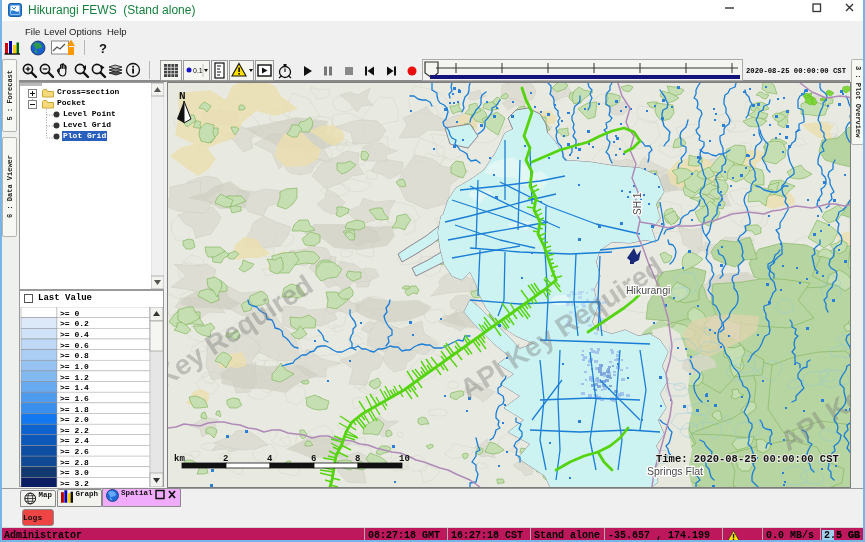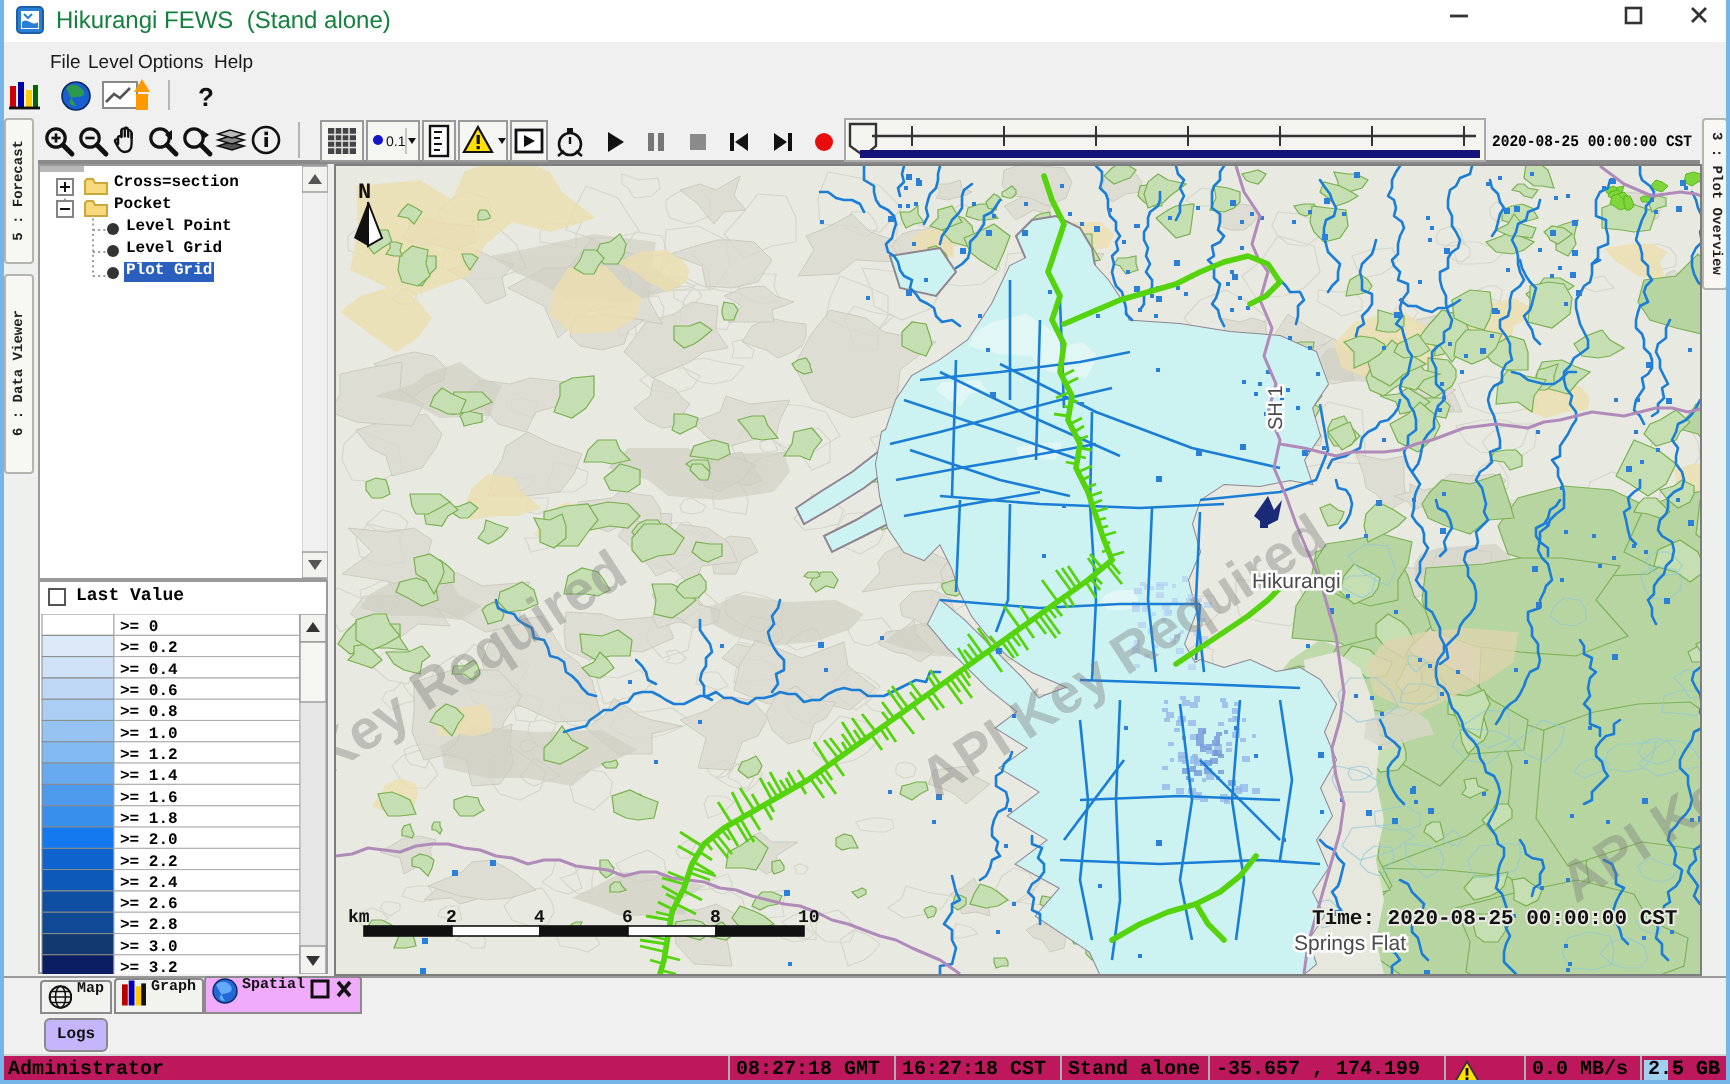--- a/index.html
+++ b/index.html
@@ -20,22 +20,22 @@
  display:flex;align-items:center;justify-content:center}
 .vtext-up{writing-mode:vertical-rl;transform:rotate(180deg)}
 .vtext-dn{writing-mode:vertical-rl}
 #treepanel{left:19px;top:82px;width:145px;height:208px;background:#fff;border:1px solid #9a9a9a;border-right:1px solid #c0c0c0}
 #legendpanel{left:19px;top:290px;width:145px;height:197px;background:#fff;border:1px solid #9a9a9a}
 #mapwrap{left:167px;top:82px;width:684px;height:406px;border:1px solid #7d7d7d;background:#e8eae1;overflow:hidden}
 .treerow{position:absolute;font-family:"Liberation Mono",monospace;font-weight:bold;font-size:8px;color:#000;white-space:pre;line-height:10px}
 #bottombar{left:0;top:488px;width:865px;height:54px;background:#f0f0f0}
 .btab{position:absolute;background:#f2f2ee;border:1px solid #8a8a8a;border-radius:2px 2px 0 0;
  font-family:"Liberation Mono",monospace;font-weight:bold;font-size:7.5px;color:#111;display:flex;align-items:flex-start;padding:0 3px;gap:2px}
-#logsbtn{position:absolute;left:22px;top:509px;width:32px;height:17px;background:#c4b5fd;border:1px solid #8a8a8a;border-radius:3px;
- font-family:"Liberation Mono",monospace;font-weight:bold;font-size:8px;color:#111;text-align:center;line-height:15px}
+#logsbtn{position:absolute;left:22px;top:509px;width:32px;height:17px;background:#ef4444;border:1px solid #8a8a8a;border-radius:3px;
+ font-family:"Liberation Mono",monospace;font-weight:bold;font-size:8px;color:#111;text-align:left;line-height:15px}
 #statusbar{left:0;top:527px;width:865px;height:15px;background:#be185d;border-top:1px solid #d5d5d5}
 .seg{position:absolute;top:0;height:15px;border-left:1px solid #aeaeae;font-family:"Liberation Mono",monospace;
  font-weight:bold;font-size:10px;color:#000;line-height:15px;padding-left:3px;white-space:pre;overflow:hidden}
 .icon{position:absolute}
 </style></head><body>
 <div id="titlebar" class="abs"></div>
 <div class="icon" style="left:8px;top:3px">
     <svg width="14" height="14" viewBox="0 0 14 14">
       <rect x="0.5" y="0.5" width="13" height="13" rx="2" fill="#2a7fd4" stroke="#1a5fa8"></rect>
       <rect x="2.5" y="2.5" width="9" height="9" fill="#fff"></rect>

